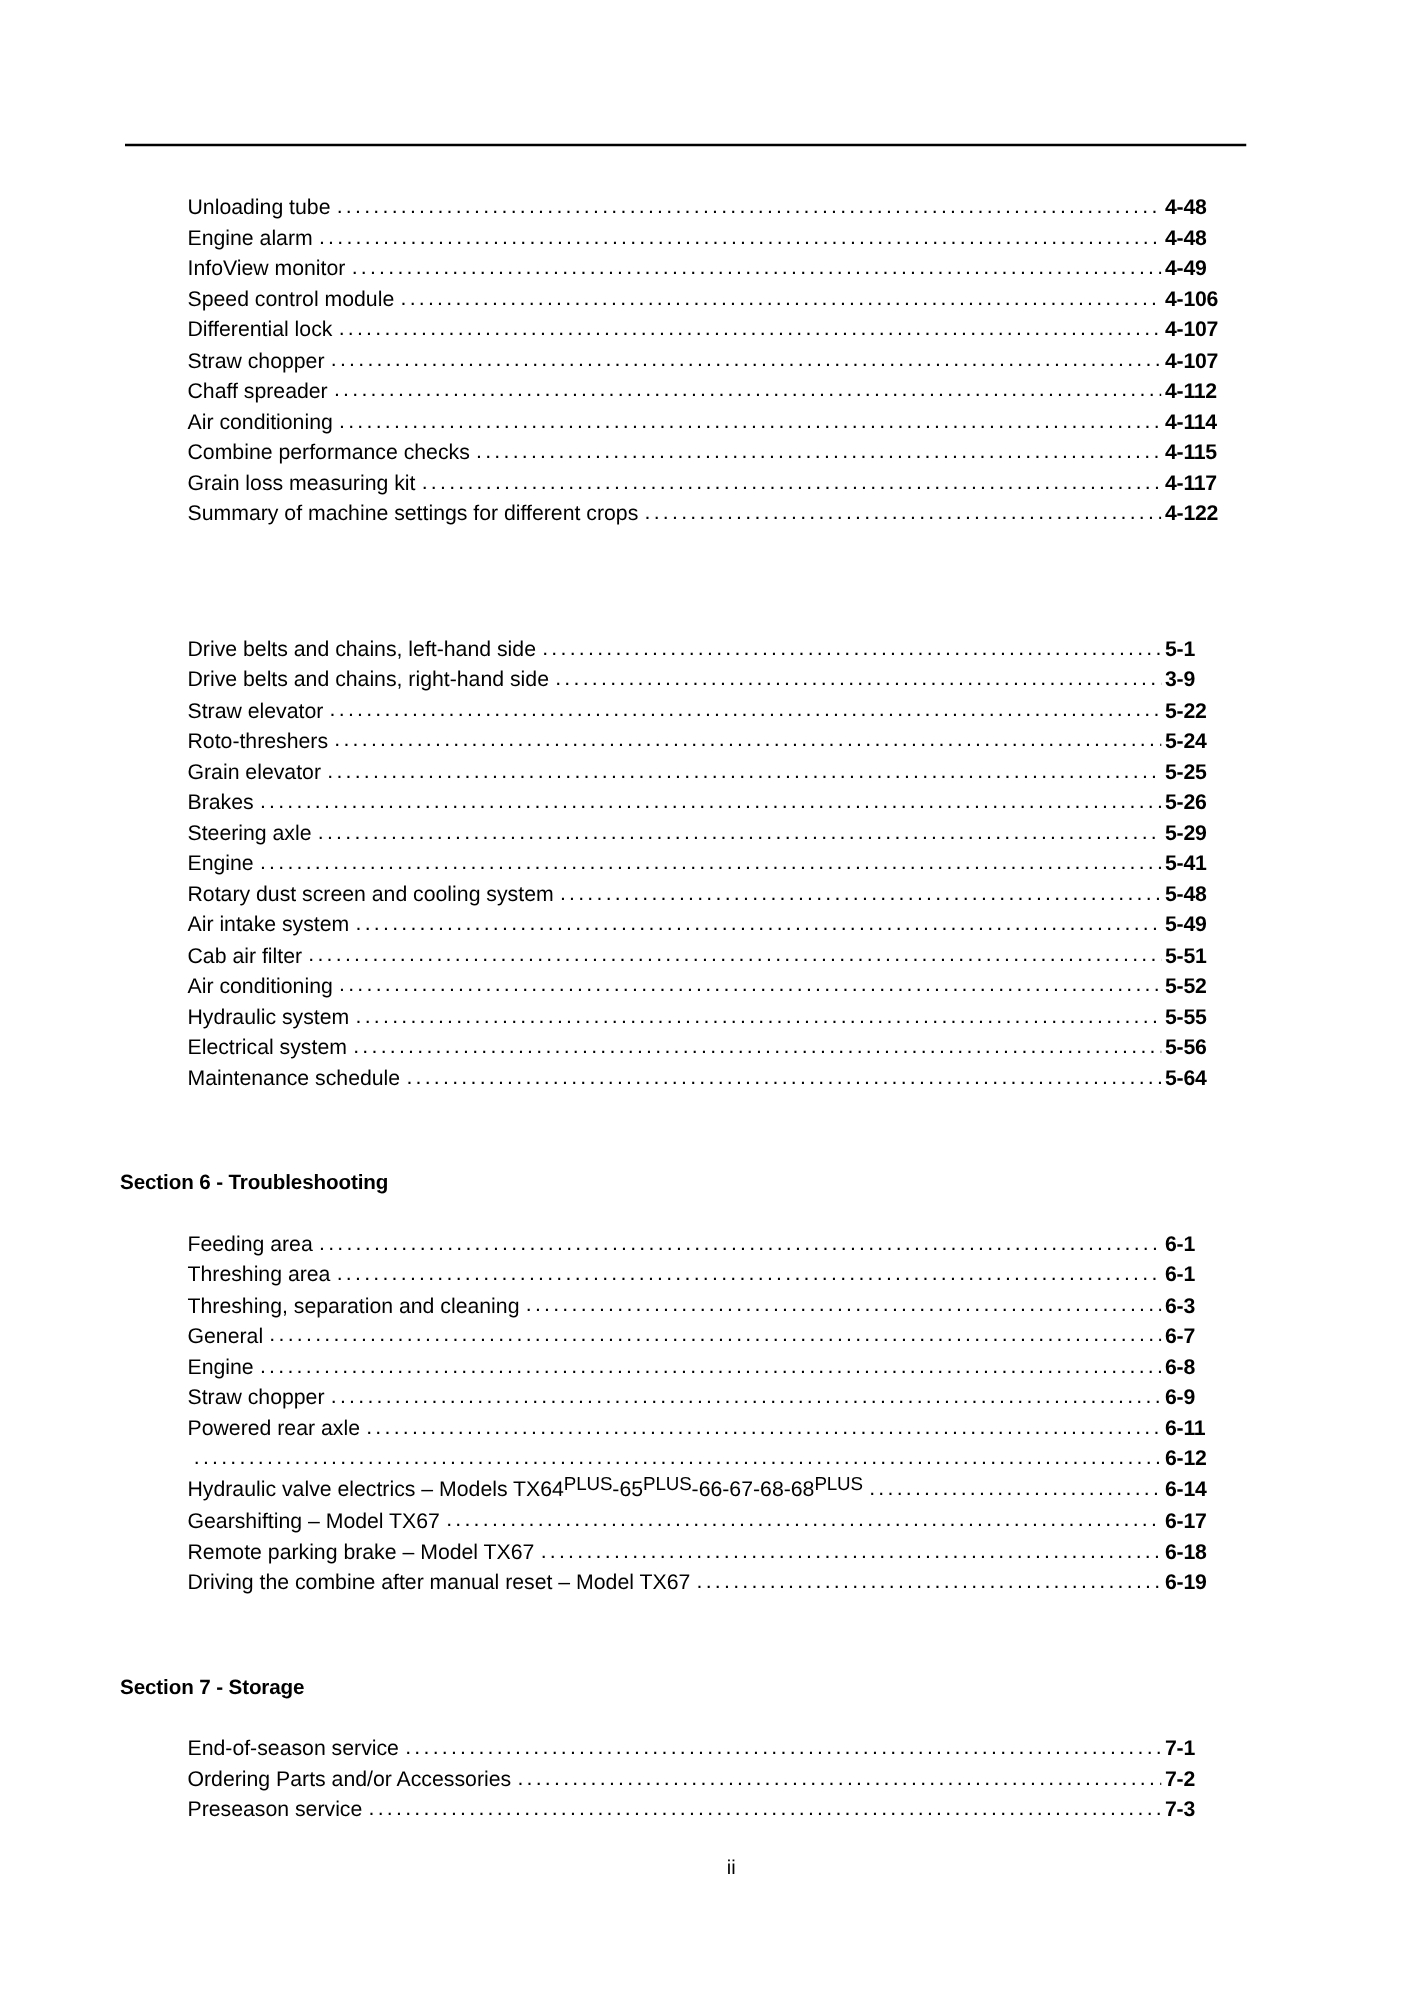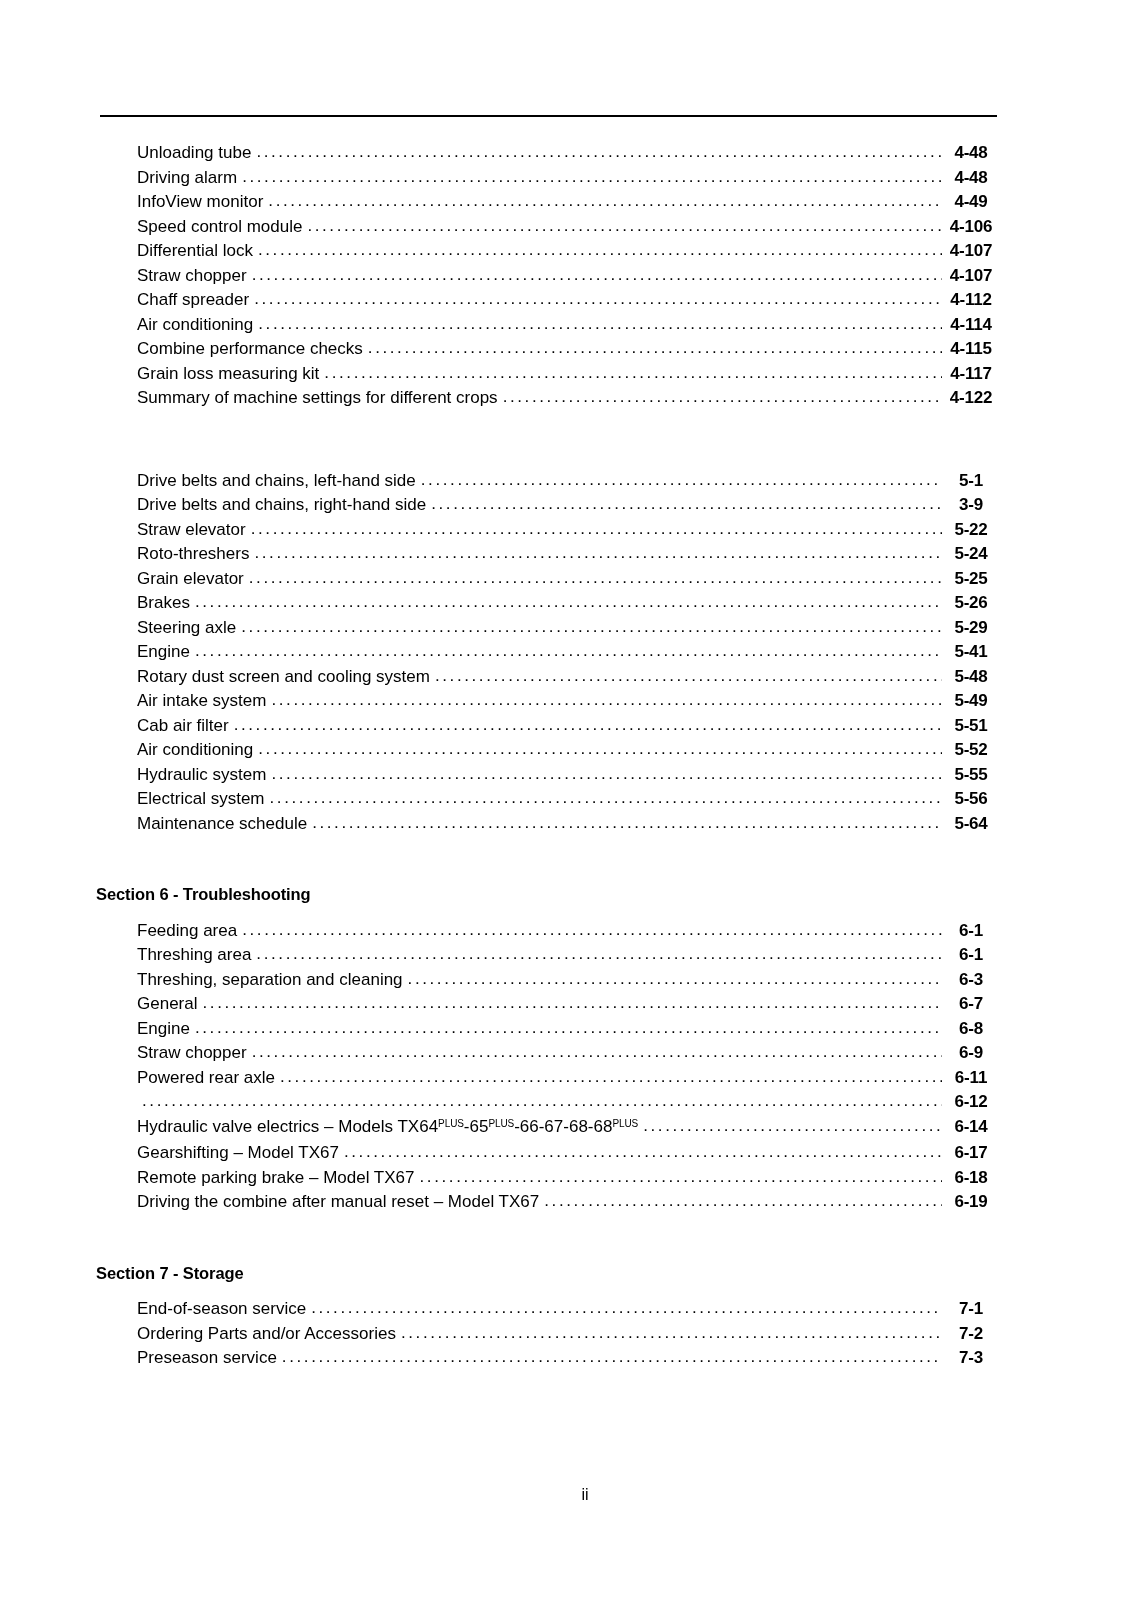--- a/index.html
+++ b/index.html
@@ -48,21 +48,21 @@
     letter-spacing: -0.1px;
     margin: 0;
     padding: 0;
     line-height: 24.5px;
     white-space: nowrap;
   }
 
   
   .entry-list {
     list-style: none;
-    margin: 0;
+    margin: 13px;
     padding: 0;
   }
 
   .toc-entry {
     display: flex;
     align-items: baseline;
     font-size: 17px;
     line-height: 24.5px;
     padding-left: 41px;
     white-space: nowrap;
@@ -80,27 +80,27 @@
     font-size: 17px;
     letter-spacing: 2.6px;
     color: #000;
     position: relative;
     top: -1px;
   }
 
   .entry-page {
     flex: 0 0 auto;
     font-weight: bold;
-    text-align: center;
+    text-align: left;
     min-width: 52px;
     letter-spacing: -0.2px;
   }
 
   sup.plus {
-    font-size: 10px;
+    font-size: 15px;
     vertical-align: baseline;
     position: relative;
     top: -5px;
     letter-spacing: -0.1px;
   }
 
   
   .gap-before-heading { height: 46px; }
   .gap-after-heading  { height: 12px; }
 
@@ -124,21 +124,21 @@
   <div class="header-rule"></div>
 
   <div class="content" id="toc-content">
       <ul class="entry-list">
         <li class="toc-entry">
           <span class="entry-title">Unloading tube</span>
           <span class="leader">.......................................................................................................................</span>
           <span class="entry-page">4-48</span>
         </li>
         <li class="toc-entry">
-          <span class="entry-title">Driving alarm</span>
+          <span class="entry-title">Engine alarm</span>
           <span class="leader">.......................................................................................................................</span>
           <span class="entry-page">4-48</span>
         </li>
         <li class="toc-entry">
           <span class="entry-title">InfoView monitor</span>
           <span class="leader">.......................................................................................................................</span>
           <span class="entry-page">4-49</span>
         </li>
         <li class="toc-entry">
           <span class="entry-title">Speed control module</span>

